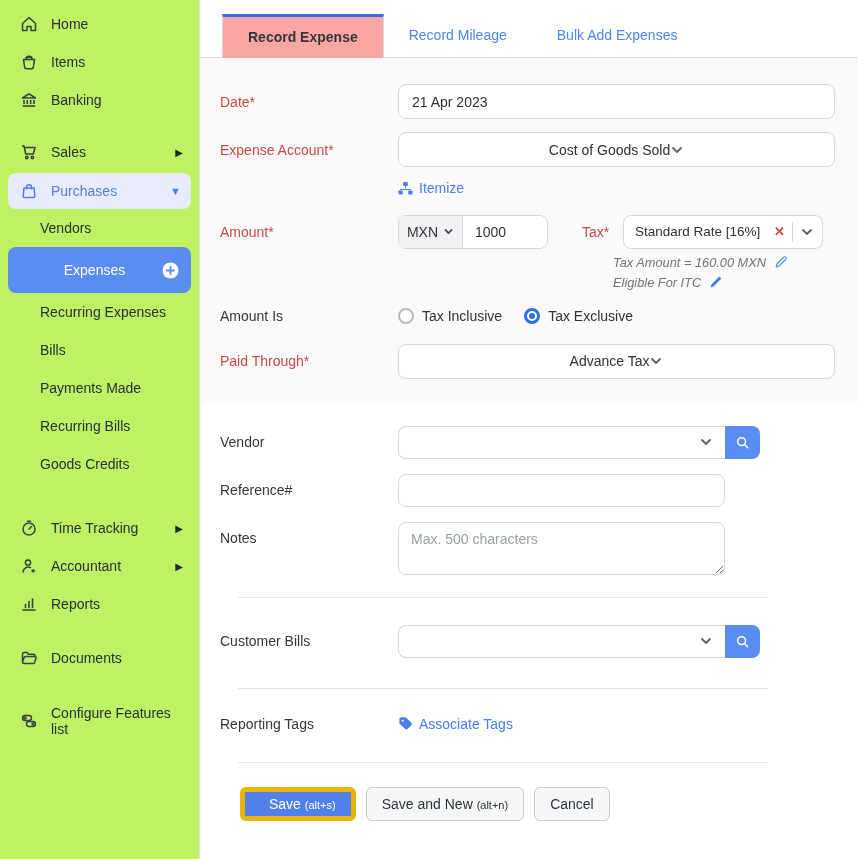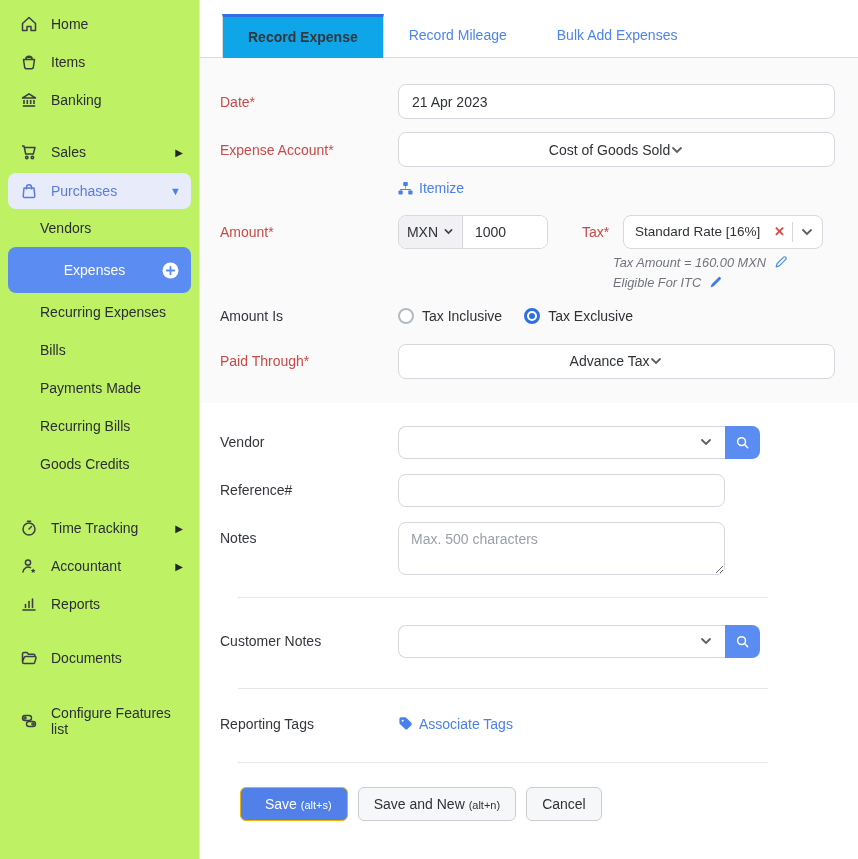--- a/index.html
+++ b/index.html
@@ -23,21 +23,21 @@
     padding:0 12px 0 32px; color:#fff;text-align:center; }
   .snav-selected .lbl { color:#fff; }
   .plus-ico { margin-left:auto; }
 
   
   .main { position:absolute; left:200px; top:0; width:658px; height:859px; background:#fff; }
 
   .tabbar { height:58px; display:flex; align-items:flex-end; background:#fff;
     border-bottom:1px solid #d9dade; }
   .tab { height:44px; line-height:44px; padding:0 25px; font-size:14px; color:#4e84ee; cursor:pointer; }
-  .tab-active { margin-left:22px; background:#0ea5e9; border:1px solid #d9dade; border-bottom:none;
+  .tab-active { margin-left:22px; background:#fca5a5; border:1px solid #d9dade; border-bottom:none;
     border-top:3px solid #3470e2; color:#33363c; font-weight:bold; position:relative; bottom:-1px;
     line-height:40px; }
 
   .section1 { background:#fafafa; padding:26px 23px 24px 20px; }
   .section2 { background:#fff; padding:23px 45px 0 20px; }
 
   .frow { display:flex; align-items:center; margin-bottom:13px; }
   .flabel { width:178px; flex:0 0 178px; font-size:14px; color:#33363c; }
   .req { color:#c94a47; }
 
@@ -89,21 +89,21 @@
   .notes-area::placeholder { color:#9ba0a8; }
 
   .divider { border-top:1px solid #e5e6e9; margin:22px 45px 0 18px; }
   .row-customer { margin:27px 0 30px 0; }
   .row-tags { margin:27px 0 30px 0; }
 
   .btnbar { margin:24px 0 0 20px; display:flex; gap:10px; }
   .btn { height:34px; border-radius:6px; font-size:14px; padding:0 15px; cursor:pointer;
     font-family:"Liberation Sans", sans-serif; }
   .btn small { font-size:11px; }
-  .btn-primary { background:#5181e8; border:1px solid #eab308; color:#fff;padding-left:24px; }
+  .btn-primary { background:#5181e8; border:5px solid #eab308; color:#fff;padding-left:24px; }
   .btn-secondary { background:#f6f7f8; border:1px solid #cbccd2; color:#2f3237; }
 
   .chev { flex:0 0 auto; }
 </style>
 </head>
 <body>
 
 <div class="sidebar">
 
   <div class="snav-item">
@@ -352,21 +352,21 @@
     </div>
 
     <div class="frow notes-row" style="margin-bottom:0;">
       <span class="flabel">Notes</span>
       <textarea class="notes-area" placeholder="Max. 500 characters" style=""></textarea>
     </div>
 
     <div class="divider"></div>
 
     <div class="frow row-customer">
-      <span class="flabel">Customer Notes</span>
+      <span class="flabel">Customer Bills</span>
       <div class="combo-wrap">
         <div class="combo w327">
           <svg class="chev" width="14" height="14" viewBox="0 0 14 14" fill="none" stroke="#5a5f66" stroke-width="1.8" stroke-linecap="round">
               <path d="M3 5 l4 4 4-4"></path>
             </svg>
         </div>
         <button class="search-btn">
           <svg width="15" height="15" viewBox="0 0 16 16" fill="none" stroke="#ffffff" stroke-width="1.6" stroke-linecap="round">
               <circle cx="7" cy="7" r="4.2"></circle>
               <path d="M10.2 10.2 L13.5 13.5"></path>

